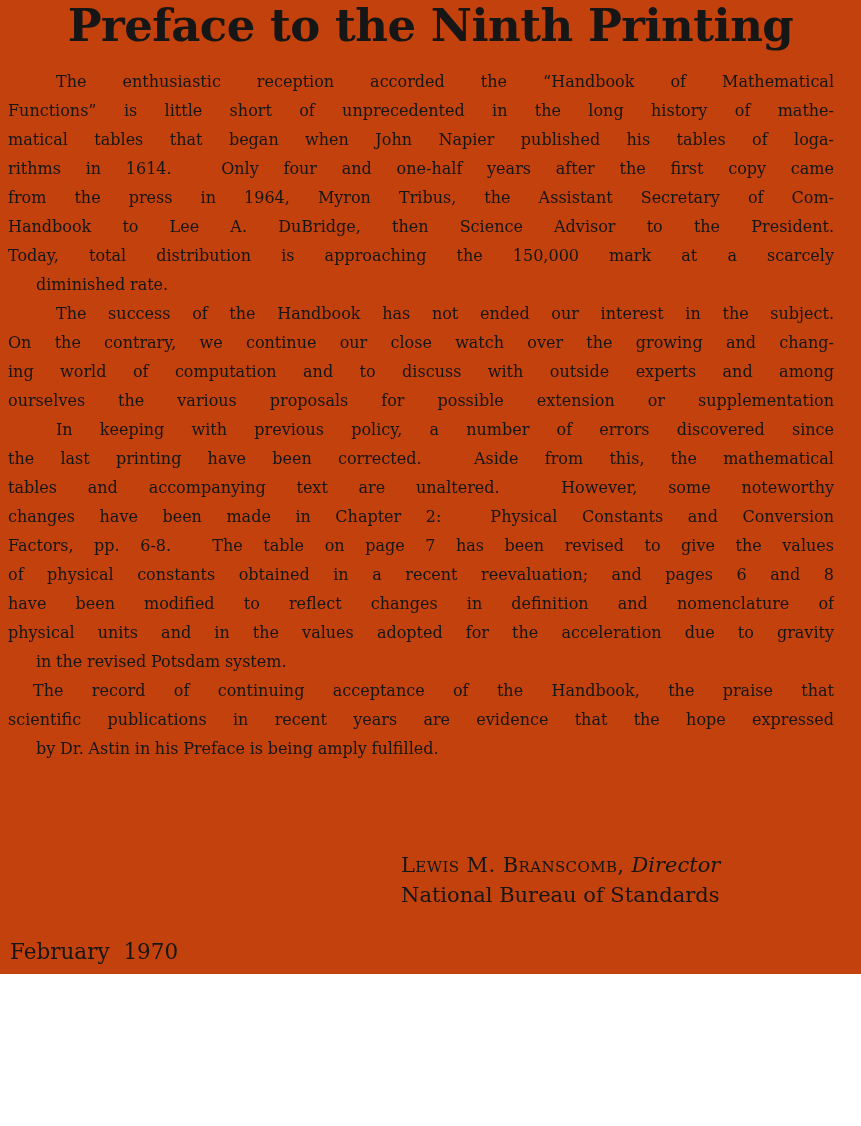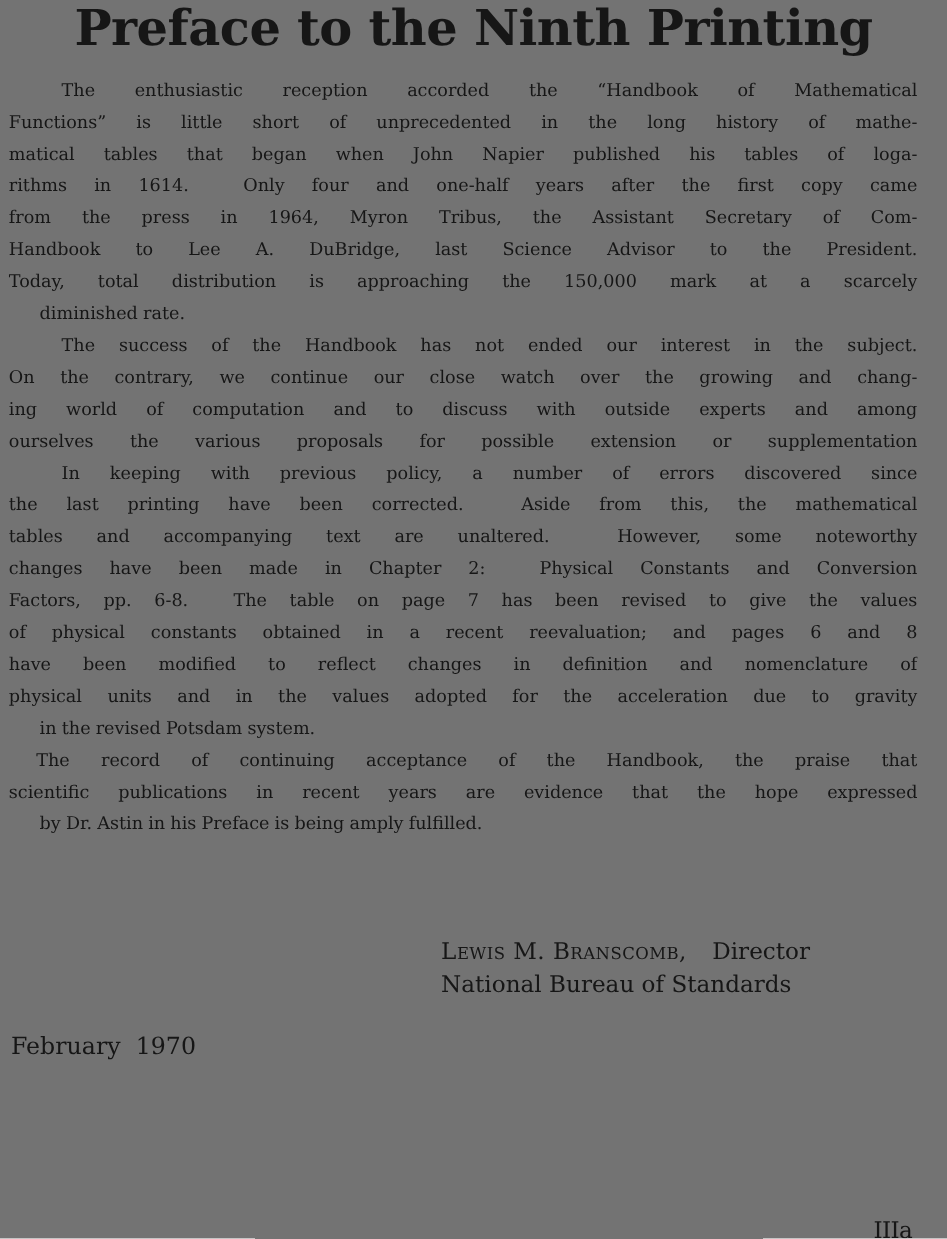--- a/index.html
+++ b/index.html
@@ -3,22 +3,22 @@
 <meta charset="utf-8">
 <style>
   html, body {
     margin: 0;
     padding: 0;
     background: #ffffff;
   }
   .page {
     position: relative;
     width: 861px;
-    height: 1126px;
-    background: #737373;
+    height: 974px;
+    background: #c2410c;
     overflow: hidden;
     font-family: "DejaVu Serif", serif;
     color: #161616;
   }
   .title {
     position: absolute;
     top: -4px;
     left: 0;
     width: 100%;
     margin: 0;
@@ -55,21 +55,22 @@
     left: 401px;
     top: 851px;
     font-size: 21px;
     line-height: 29.5px;
   }
   .sig-name {
     font-variant: small-caps;
     letter-spacing: 0.4px;
   }
   .sig-role {
-    margin-left: 23px;
+    font-style: italic;
+    margin-left: 7px;
   }
   .date-line {
     position: absolute;
     left: 10px;
     top: 939px;
     font-size: 21.5px;
     word-spacing: 7px;
   }
   .page-number {
     position: absolute;
@@ -86,21 +87,21 @@
 
   <h1 class="title">Preface to the Ninth Printing</h1>
 
   <div class="body-text">
       <div class="para indent-normal">
         <div class="line">The enthusiastic reception accorded the “Handbook of Mathematical</div>
         <div class="line">Functions” is little short of unprecedented in the long history of mathe-</div>
         <div class="line">matical tables that began when John Napier published his tables of loga-</div>
         <div class="line">rithms in 1614.&nbsp; Only four and one-half years after the first copy came</div>
         <div class="line">from the press in 1964, Myron Tribus, the Assistant Secretary of Com-</div>
-        <div class="line">Handbook to Lee A. DuBridge, last Science Advisor to the President.</div>
+        <div class="line">Handbook to Lee A. DuBridge, then Science Advisor to the President.</div>
         <div class="line">Today, total distribution is approaching the 150,000 mark at a scarcely</div>
         <div class="line last">diminished rate.</div>
       </div>
       <div class="para indent-normal">
         <div class="line">The success of the Handbook has not ended our interest in the subject.</div>
         <div class="line">On the contrary, we continue our close watch over the growing and chang-</div>
         <div class="line">ing world of computation and to discuss with outside experts and among</div>
         <div class="line">ourselves the various proposals for possible extension or supplementation</div>
       </div>
       <div class="para indent-normal">

